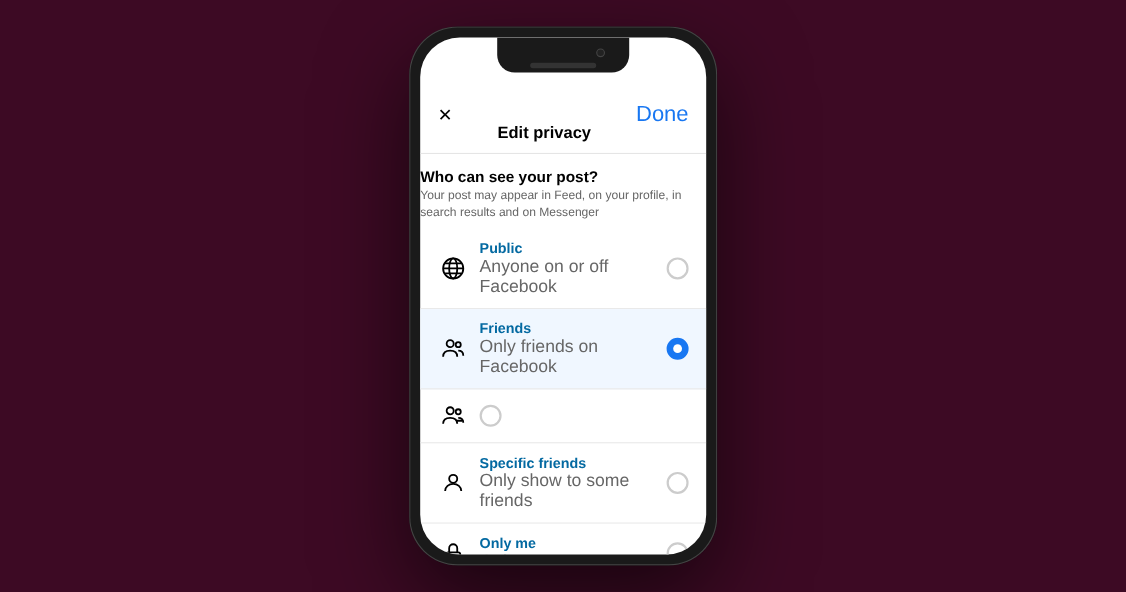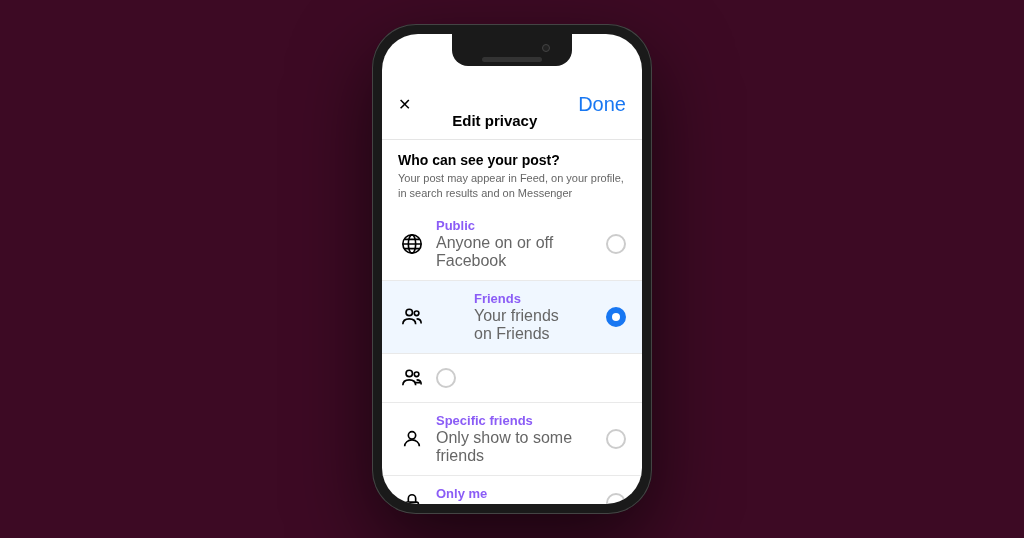--- a/index.html
+++ b/index.html
@@ -100,21 +100,21 @@
     }
 
     .header-done {
       font-size: 20px;
       color: #1877f2;
       font-weight: 500;
       cursor: pointer;
     }
 
     .section-title-area {
-      padding: 12px 16px 6px 16px;
+      padding: 12px 16px 6px 0;
     }
 
     .section-title {
       font-size: 14px;
       font-weight: 700;
       color: #000;
       margin-bottom: 3px;
     }
 
     .section-subtitle {
@@ -154,21 +154,21 @@
       height: 22px;
     }
 
     .option-text {
       flex: 1;
     }
 
     .option-label {
       font-size: 13px;
       font-weight: 600;
-      color: #8b5cf6;
+      color: #0369a1;
       margin-bottom: 1px;
     }
 
     .option-desc {
       font-size: 16px;
       color: #666;
     }
 
     .radio-btn {
       width: 20px;
@@ -234,32 +234,32 @@
               <line x1="4" y1="17" x2="20" y2="17"></line>
             </svg>
           </div>
           <div class="option-text">
             <div class="option-label">Public</div>
             <div class="option-desc">Anyone on or off Facebook</div>
           </div>
           <div class="radio-btn"></div>
         </div>
 
-        <div class="option-item" style="background:#f0f7ff;gap:38px;">
+        <div class="option-item" style="background:#f0f7ff;">
           <div class="option-icon">
             <svg viewBox="0 0 24 24" fill="none" stroke="#000" stroke-width="1.8">
               <circle cx="9" cy="7" r="3.5"></circle>
               <path d="M2 20c0-4 3-6 7-6s7 2 7 6"></path>
               <circle cx="17" cy="8" r="2.5"></circle>
               <path d="M17 14c2.5 0 5 1.5 5 5"></path>
             </svg>
           </div>
           <div class="option-text">
             <div class="option-label">Friends</div>
-            <div class="option-desc">Your friends on Friends</div>
+            <div class="option-desc">Only friends on Facebook</div>
           </div>
           <div class="radio-btn selected"></div>
         </div>
 
         <div class="option-item">
           <div class="option-icon">
             <svg viewBox="0 0 24 24" fill="none" stroke="#000" stroke-width="1.8">
               <circle cx="9" cy="7" r="3.5"></circle>
               <path d="M2 20c0-4 3-6 7-6s7 2 7 6"></path>
               <circle cx="17" cy="8" r="2.5"></circle>

